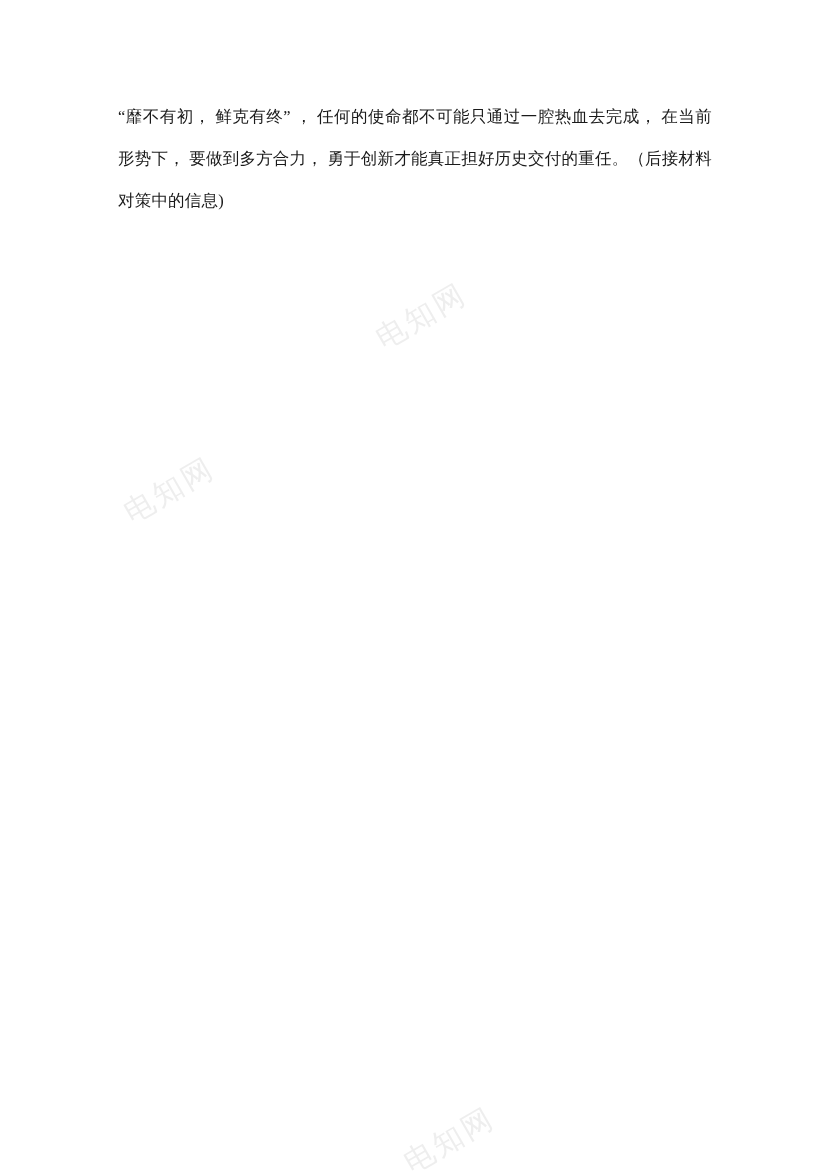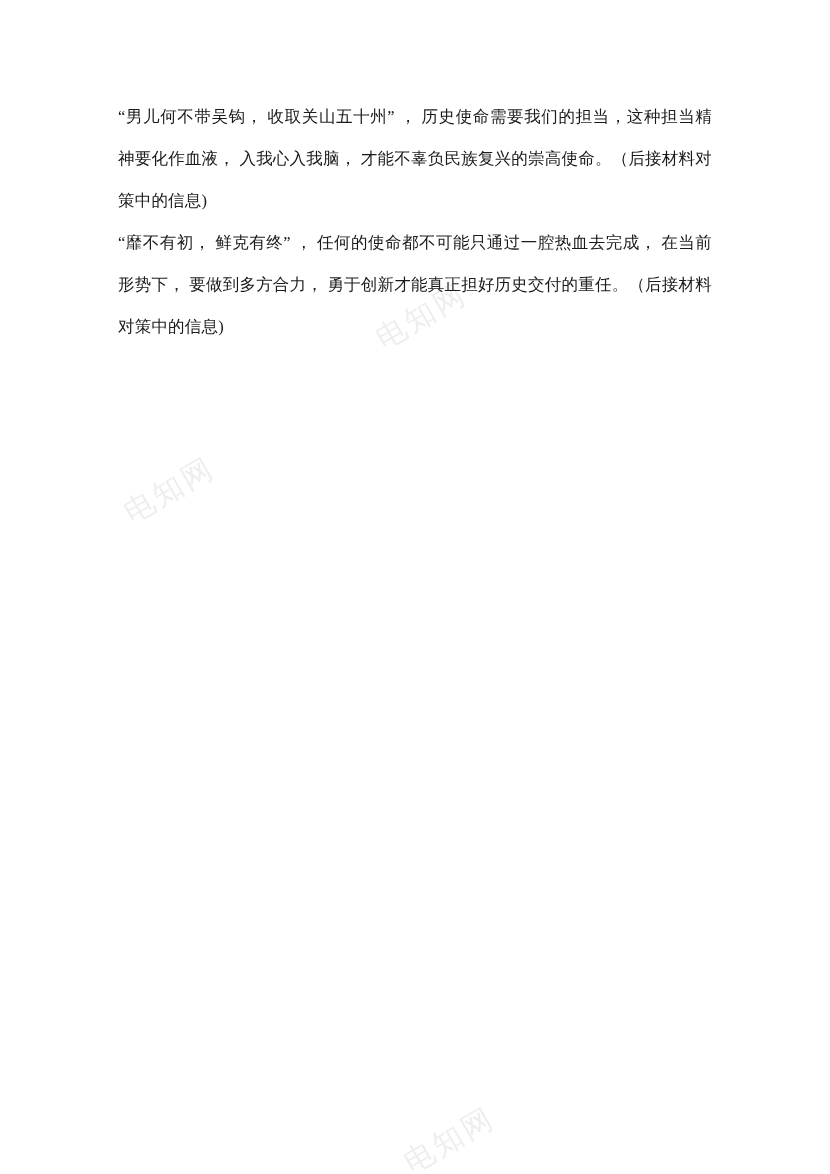--- a/index.html
+++ b/index.html
@@ -52,17 +52,16 @@
 </head>
 <body>
 
 <div class="page">
 
   <div class="watermark wm-1">电知网</div>
   <div class="watermark wm-2">电知网</div>
   <div class="watermark wm-3">电知网</div>
 
   <div class="doc-body">
-    <p class="para">“男儿何不带吴钩， 收取关山五十州” ， 历史使命需要我们的担当，这种担当精神要化作血液， 入我心入我脑， 才能不辜负民族复兴的崇高使命。（后接材料对策中的信息)</p>
     <p class="para">“靡不有初， 鲜克有终” ， 任何的使命都不可能只通过一腔热血去完成， 在当前形势下， 要做到多方合力， 勇于创新才能真正担好历史交付的重任。（后接材料对策中的信息)</p>
   </div>
 
 </div>
 
 </body></html>

